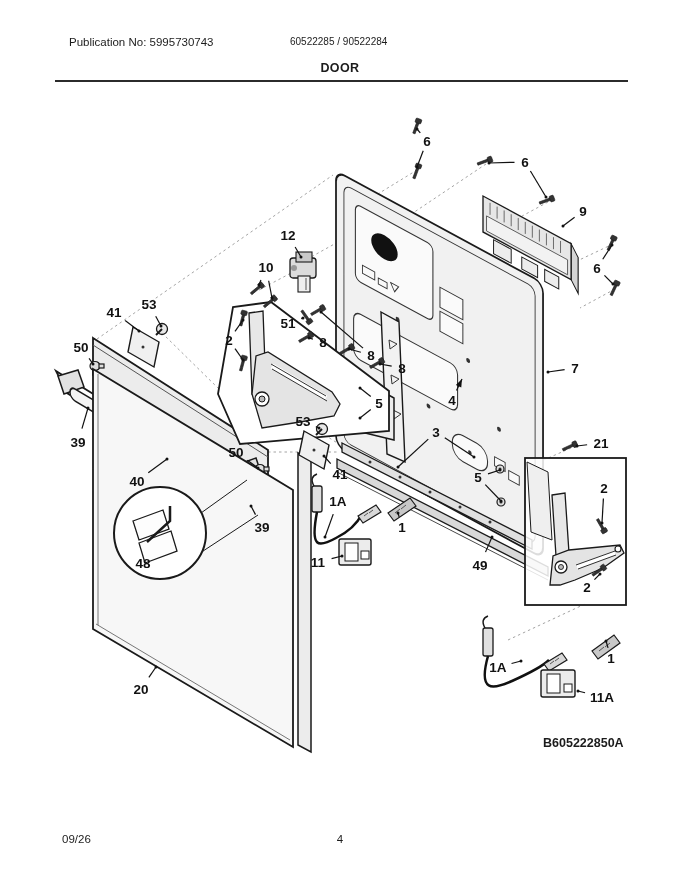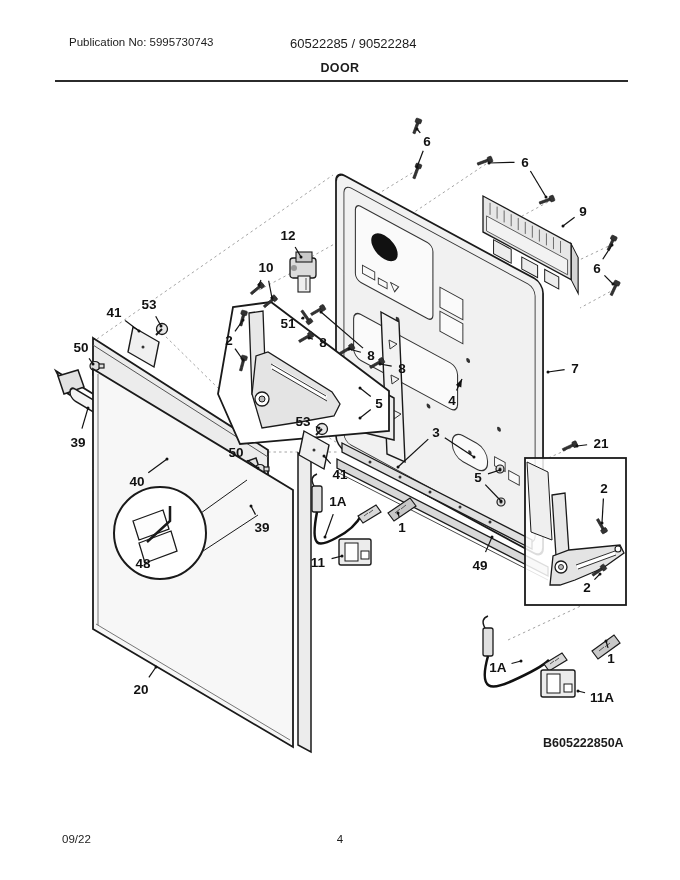--- a/index.html
+++ b/index.html
@@ -1,21 +1,21 @@
 <!DOCTYPE html>
 <html><head>
 <meta charset="utf-8">
 <style>
   html,body{margin:0;padding:0;background:#fff;}
   .page{
     position:relative;width:680px;height:880px;background:#ffffff;
     font-family:"Liberation Sans", sans-serif;color:#1c1c1c;overflow:hidden;
   }
   .hdr-left{position:absolute;left:69px;top:36px;font-size:11.5px;}
-  .hdr-mid{position:absolute;left:290px;top:36px;font-size:13px;}
+  .hdr-mid{position:absolute;left:290px;top:36px;font-size:10px;}
   .page-title{position:absolute;left:0;top:61px;width:680px;text-align:center;
     font-size:12.5px;font-weight:bold;letter-spacing:.4px;}
   .title-rule{position:absolute;left:55px;top:80px;width:573px;height:2px;background:#2b2b2b;}
   .diagram-code{position:absolute;left:543px;top:736px;font-size:12.5px;font-weight:bold;}
   .ftr-date{position:absolute;left:62px;top:833px;font-size:11.5px;}
   .ftr-page{position:absolute;left:0;top:833px;width:680px;text-align:center;font-size:11.5px;}
   svg{position:absolute;left:0;top:0;}
   svg text{font-family:"Liberation Sans", sans-serif;font-weight:bold;font-size:13.5px;fill:#111;}
 </style>
 </head>
@@ -497,15 +497,15 @@
         </g>
         <g>
           <line x1="585.0225062474567" y1="692.7556265618641" x2="578" y2="691" stroke="#111" stroke-width="1.2"></line>
           <circle cx="578" cy="691" r="1.5" fill="#111"></circle>
           <text x="602" y="697" text-anchor="middle" dominant-baseline="central">11A</text>
         </g>
       </g>
   </svg>
 
   <div class="diagram-code">B605222850A</div>
-  <span class="ftr-date">09/22</span>
+  <span class="ftr-date">09/26</span>
   <div class="ftr-page">4</div>
 </div>
 
 </body></html>

